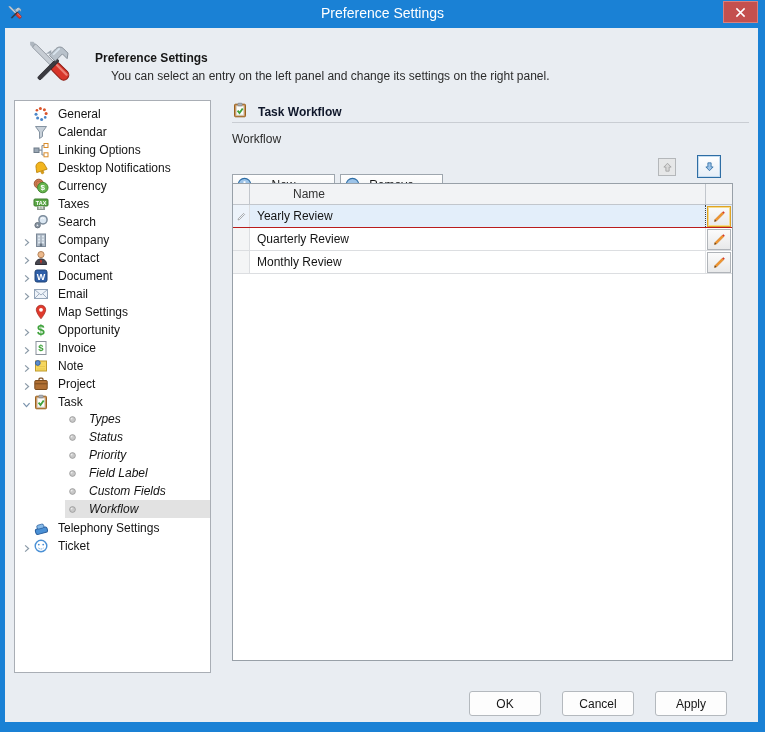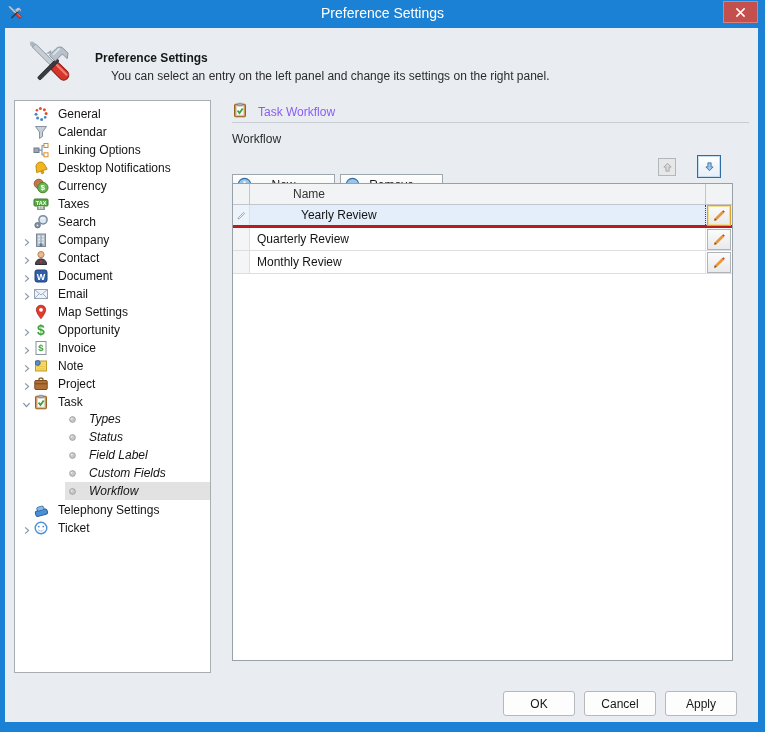--- a/index.html
+++ b/index.html
@@ -27,21 +27,21 @@
   .tree-icon{width:16px;height:16px;flex:0 0 16px;margin-right:6px;}
   .tree-icon svg{width:100%;height:100%;display:block;}
   .tree-label{font-size:12px;color:#141414;white-space:nowrap;padding:0 3px;line-height:15px;}
   .tree-child{display:flex;align-items:center;height:18px;margin-left:50px;padding-left:3px;cursor:default;font-style:italic;}
   .tree-child.selected{background:#e2e2e2;}
   .bullet{width:9px;height:9px;flex:0 0 9px;margin-right:9px;}
   .bullet svg{width:100%;height:100%;display:block;}
   
   .section-icon{position:absolute;left:227px;top:74px;width:16px;height:16px;}
   .section-icon svg{width:100%;height:100%;display:block;}
-  .section-title{position:absolute;left:253px;top:77px;font-size:12px;font-weight:normal;color:#8b5cf6;}
+  .section-title{position:absolute;left:253px;top:77px;font-size:12px;font-weight:bold;color:#0f172a;}
   .section-rule{position:absolute;left:227px;top:94px;width:517px;height:1px;background:#c9cdd3;}
   .section-sub{position:absolute;left:227px;top:104px;font-size:12px;color:#2b2b2b;}
   .toolbar-btn{position:absolute;top:146px;width:103px;height:24px;background:linear-gradient(#fefefe,#edeff1);
     border:1px solid #9ea6ae;cursor:default;}
   .toolbar-btn .tb-icon{position:absolute;left:4px;top:2px;width:15px;height:15px;}
   .toolbar-btn .tb-icon svg{width:100%;height:100%;display:block;}
   .toolbar-btn .tb-label{position:absolute;left:0;right:0;top:3px;text-align:center;font-size:12px;color:#151515;}
   #btn-new{left:227px;} #btn-remove{left:335px;}
   .move-btn{position:absolute;display:flex;align-items:center;justify-content:center;cursor:default;}
   .move-btn svg{width:13px;height:13px;display:block;}
@@ -52,29 +52,29 @@
   .grid{position:absolute;left:227px;top:155px;width:501px;height:478px;background:#fff;border:1px solid #98a0a8;}
   .grid-header{display:flex;height:21px;background:#f2f3f5;border-bottom:1px solid #c2c6cc;gap:36px;}
   .gh-ind{width:17px;border-right:1px solid #c2c6cc;}
   .gh-name{flex:1;font-size:12px;color:#333;padding:3px 0 0 7px;}
   .gh-edit{width:27px;border-left:1px solid #c2c6cc;}
   .grid-row{display:flex;height:23px;border-bottom:1px solid #dcdee1;}
   .gr-ind{width:17px;border-right:1px solid #dcdee1;background:#f4f5f6;display:flex;align-items:center;justify-content:center;}
   .gr-ind svg{width:11px;height:11px;display:block;}
   .gr-name{flex:1;font-size:12px;color:#141414;display:flex;align-items:center;padding-left:7px;}
   .gr-edit{width:27px;display:flex;align-items:center;justify-content:center;border-left:1px solid #e3e5e8;}
-  .grid-row.selected{background:#e3eefa;border-bottom:3px solid #b91c1c;gap:44px;}
+  .grid-row.selected{background:#e3eefa;border-bottom:1px solid #b91c1c;}
   .grid-row.selected .gr-ind{background:#edf3fa;}
   .grid-row.selected .gr-edit{border-left:1px dotted #3c3c3c;}
   .edit-btn{width:24px;height:21px;background:linear-gradient(#fbfbfb,#e8e9ea);border:1px solid #b0b4b9;
     display:flex;align-items:center;justify-content:center;padding:0;cursor:default;}
   .edit-btn svg{width:15px;height:15px;display:block;}
   .edit-btn.focused{border:1px solid #e0a426;box-shadow:inset 0 0 0 1px #f6dc8d;}
   
-  .footer{position:absolute;right:21px;bottom:6px;display:flex;gap:9px;border-radius:12px;}
+  .footer{position:absolute;right:31px;bottom:6px;display:flex;gap:21px;border-radius:12px;}
   .footer .dlg-btn{width:72px;height:25px;background:#fdfdfd;border:1px solid #b4b9be;border-radius:3px;
     font-size:12px;color:#161616;font-family:"Liberation Sans",sans-serif;cursor:default;}
 </style>
 </head>
 <body>
 
 <div class="window">
   <div class="titlebar">
     <span class="titlebar-icon"><svg viewBox="0 0 54 50">
           <g transform="rotate(45 24 25)">
@@ -365,20 +365,29 @@
           <span class="tree-label">Types</span>
         </div>
         <div class="tree-child">
           <span class="bullet">
             <svg viewBox="0 0 10 10">
               <circle cx="5" cy="5" r="3.2" fill="#c9c9c9" stroke="#8f8f8f" stroke-width="0.8"></circle>
               <circle cx="4" cy="4" r="1" fill="#efefef"></circle>
             </svg>
           </span>
           <span class="tree-label">Status</span>
+        </div>
+        <div class="tree-child">
+          <span class="bullet">
+            <svg viewBox="0 0 10 10">
+              <circle cx="5" cy="5" r="3.2" fill="#c9c9c9" stroke="#8f8f8f" stroke-width="0.8"></circle>
+              <circle cx="4" cy="4" r="1" fill="#efefef"></circle>
+            </svg>
+          </span>
+          <span class="tree-label">Priority</span>
         </div>
         <div class="tree-child">
           <span class="bullet">
             <svg viewBox="0 0 10 10">
               <circle cx="5" cy="5" r="3.2" fill="#c9c9c9" stroke="#8f8f8f" stroke-width="0.8"></circle>
               <circle cx="4" cy="4" r="1" fill="#efefef"></circle>
             </svg>
           </span>
           <span class="tree-label">Field Label</span>
         </div>

